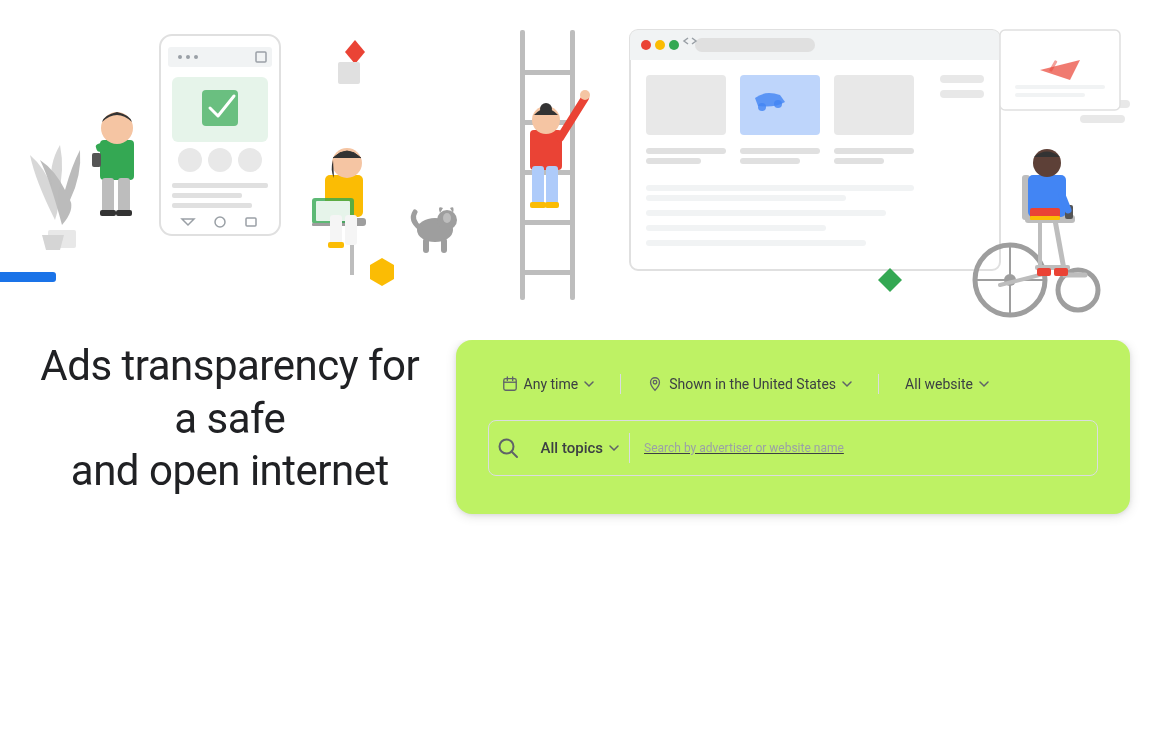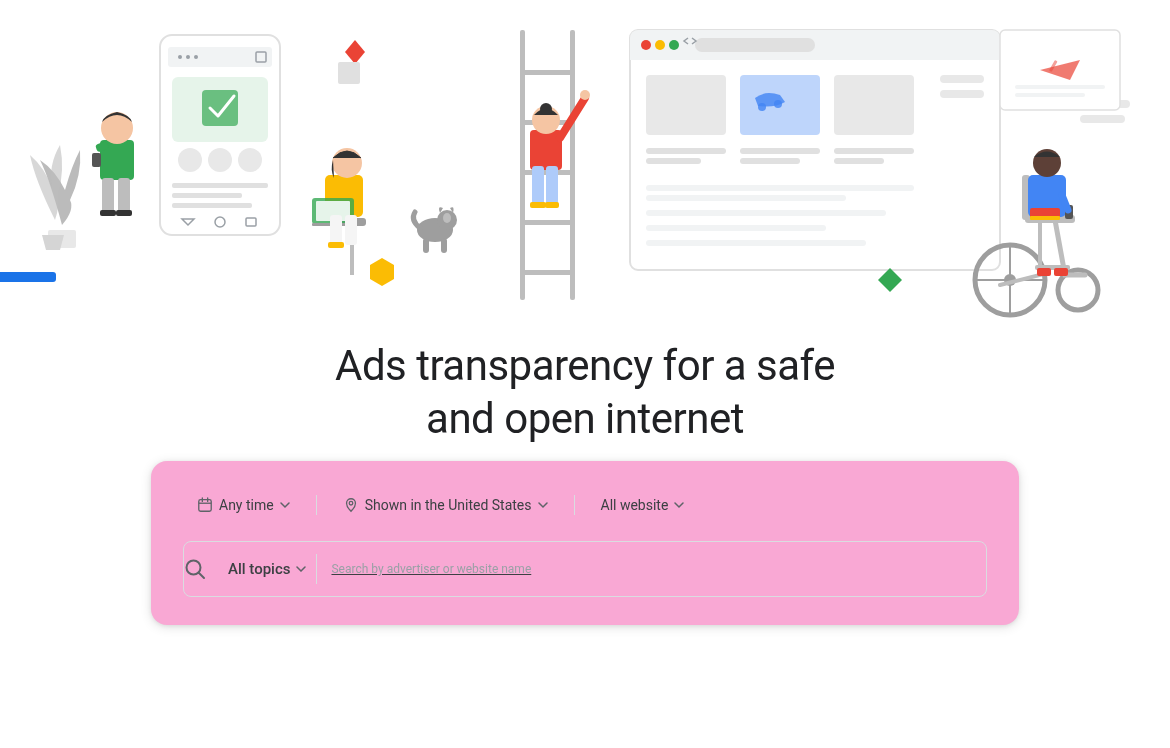--- a/index.html
+++ b/index.html
@@ -23,23 +23,23 @@
 
     
     .illustration-svg {
       width: 100%;
       height: 100%;
     }
 
     
     .main-content {
       display: flex;
-      flex-direction: column;
-      align-items: center;
+      flex-direction: row;
       padding: 0 40px 40px;
+      gap: 36px;
     }
 
     .headline {
       font-size: 42px;
       font-weight: 400;
       color: #202124;
       text-align: center;
       line-height: 1.25;
       margin-bottom: 16px;
       letter-spacing: -0.5px;
@@ -48,21 +48,21 @@
     .subtitle {
       font-size: 16px;
       color: #ea4335;
       text-align: center;
       margin-bottom: 32px;
     }
 
     
     .search-card {
       width: 868px;
-      background: #f9a8d4;
+      background: #bef264;
       border-radius: 16px;
       box-shadow: 0 2px 12px rgba(0,0,0,0.12), 0 1px 4px rgba(0,0,0,0.08);
       padding: 28px 32px;
     }
 
     
     .filter-row {
       display: flex;
       align-items: center;
       gap: 8px;
@@ -102,21 +102,21 @@
       background: #dadce0;
       margin: 0 4px;
     }
 
     
     .search-row {
       display: flex;
       align-items: center;
       border: 1px solid #dadce0;
       border-radius: 8px;
-      padding: 0 0;
+      padding: 0 8px;
       height: 56px;
     }
 
     .search-icon-wrap {
       display: flex;
       align-items: center;
       margin-right: 12px;
     }
 
     .topic-selector {

